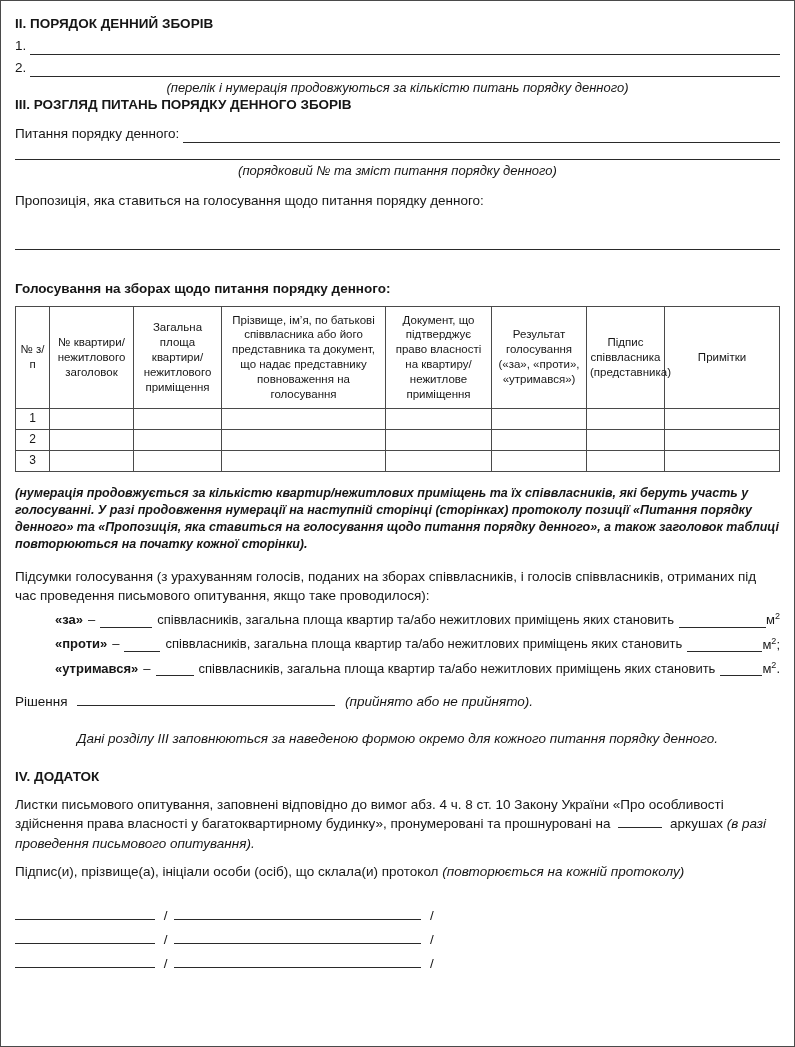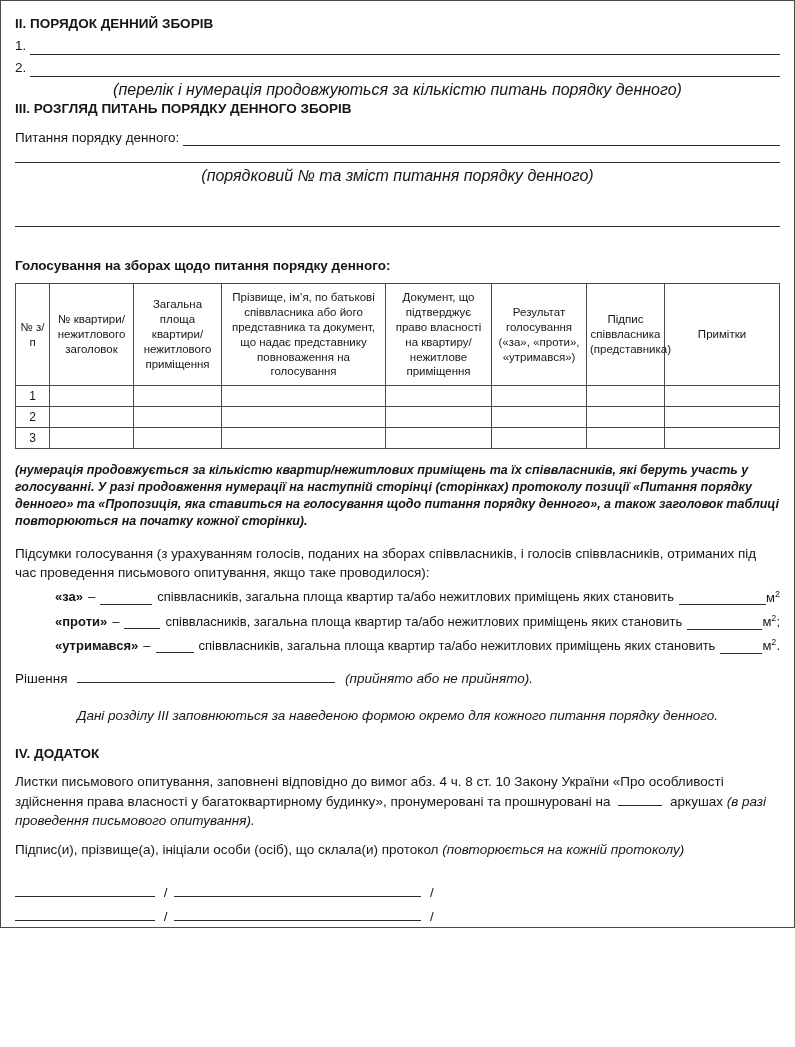--- a/index.html
+++ b/index.html
@@ -1,27 +1,27 @@
 <!DOCTYPE html>
 <html><head>
 <meta charset="utf-8">
 <style>
   * { box-sizing: border-box; }
   html,body { margin:0; padding:0; background:#fff; }
   .page {
-    width:795px; height:928px; overflow:hidden;
+    width:795px; height:1047px; overflow:hidden;
     border:1px solid #4a4a4a;
     padding:14px 14px 10px 14px;
     font-family:"Liberation Sans", sans-serif;
     font-size:13.5px; color:#161616; line-height:1.3;
   }
   .bold { font-weight:bold; }
   .italic { font-style:italic; }
   .sec-title { font-weight:bold; font-size:13.5px; margin:0; }
-  .note-center { font-style:italic; text-align:center; font-size:16px; margin-top:3px; }
+  .note-center { font-style:italic; text-align:center; font-size:13px; margin-top:3px; }
 
   
   .fill-row { display:flex; align-items:flex-end; }
   .fill-row .label { white-space:nowrap; padding-right:4px; }
   .blank-grow { flex:1 1 auto; border-bottom:1px solid #2a2a2a; height:15px; }
   .blank { display:inline-block; border-bottom:1px solid #2a2a2a; height:13px; vertical-align:baseline; }
   .full-line { border-bottom:1px solid #2a2a2a; height:17px; }
 
   .agenda-row { margin-top:2px; height:20px; }
 
@@ -78,20 +78,21 @@
 
   <h2 class="sec-title mt28">III. РОЗГЛЯД ПИТАНЬ ПОРЯДКУ ДЕННОГО ЗБОРІВ</h2>
 
   <div class="fill-row mt12">
     <span class="label">Питання порядку денного:</span>
     <span class="blank-grow"></span>
   </div>
   <div class="full-line"></div>
   <div class="note-center">(порядковий № та зміст питання порядку денного)</div>
 
+  <p class="mt14" style="margin:13px 0 0 0;">Пропозиція, яка ставиться на голосування щодо питання порядку денного:</p>
   <div class="full-line mt24"></div>
 
   <p class="bold mt22" style="margin:30px 0 0 0;">Голосування на зборах щодо питання порядку денного:</p>
 
   <table class="vote">
     <colgroup>
       <col style="width:34px">
         <col style="width:84px">
         <col style="width:88px">
         <col style="width:164px">

